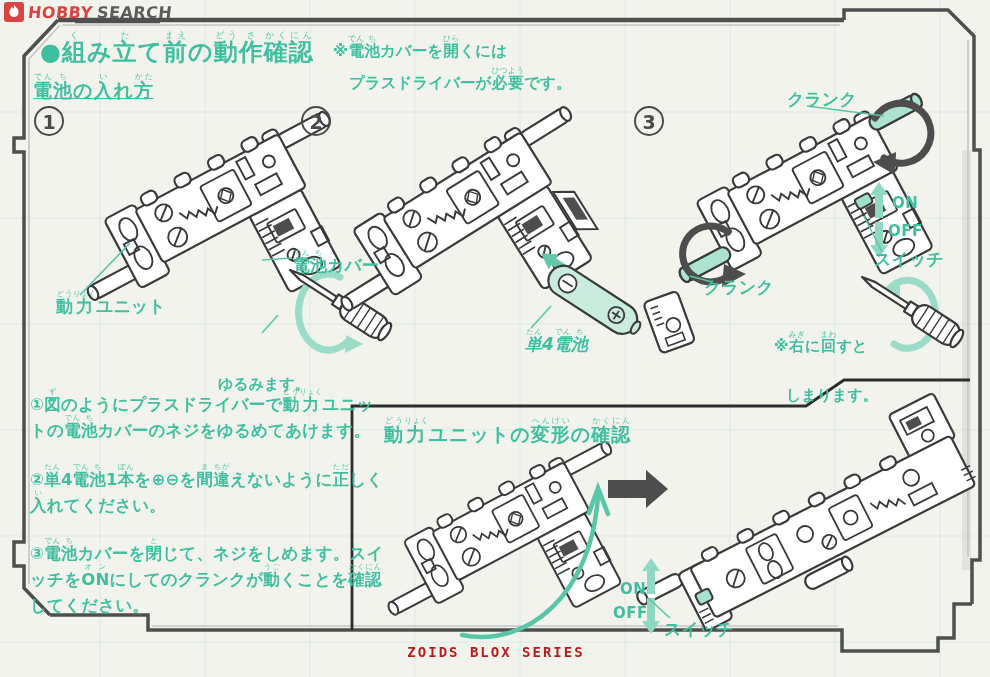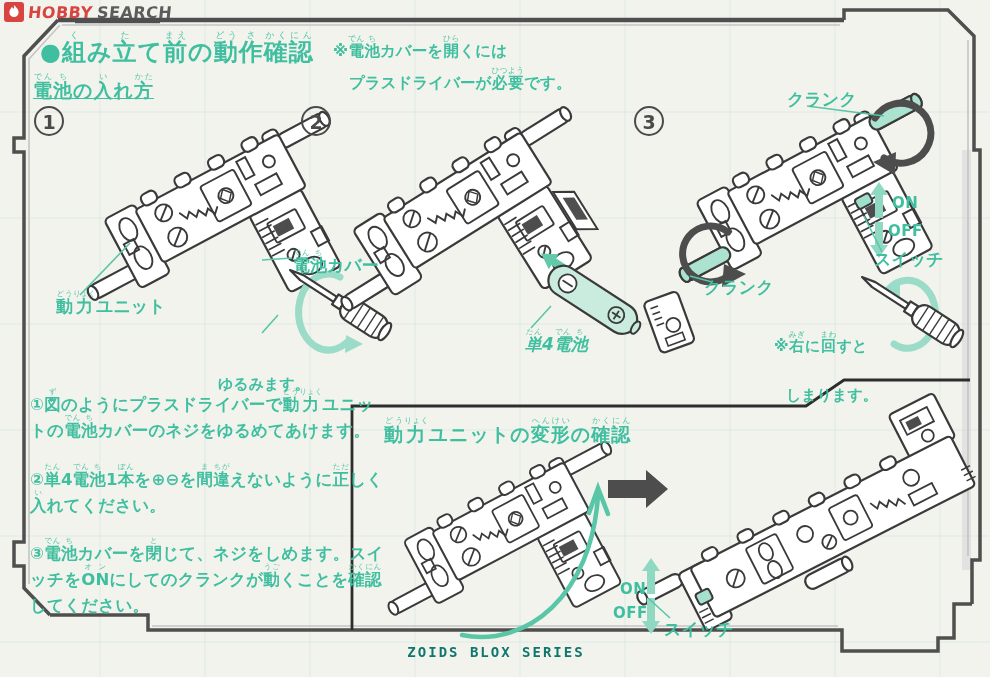--- a/index.html
+++ b/index.html
@@ -34,21 +34,21 @@
   .smallnote{font-size:15px;font-weight:bold;line-height:25px;white-space:nowrap;z-index:5;}
   .smallnote .l2{margin-left:12px;margin-top:24px;}
   .onoff{font-size:15px;font-weight:bold;letter-spacing:.5px;z-index:5;}
   
   .instructions{left:30px;top:388px;width:360px;z-index:4;}
   .instructions p{margin:0 0 19px 0;font-size:16.5px;font-weight:bold;line-height:25.5px;letter-spacing:.2px;}
   .instructions rt{font-size:7.5px;}
   .boxtitle{left:360px;top:416px;font-size:19px;font-weight:bold;letter-spacing:1px;white-space:nowrap;z-index:4;margin-left:24px;}
   .boxtitle rt{font-size:8px;}
   .footer{left:398px;top:644px;width:196px;text-align:center;font-size:14px;font-weight:bold;
-    letter-spacing:2px;color:#0f766e;font-family:"DejaVu Sans Mono","Liberation Mono",monospace;z-index:4;}
+    letter-spacing:2px;color:#b91c1c;font-family:"DejaVu Sans Mono","Liberation Mono",monospace;z-index:4;}
   svg.layer{position:absolute;z-index:3;}
   svg#frame{left:0;top:0;z-index:1;}
 </style>
 </head>
 <body>
 
 <svg width="0" height="0" style="position:absolute" aria-hidden="true">
 <defs>
   <g id="unitA">
     <g stroke="#3a3a3a" stroke-width="2.2" fill="#ffffff" stroke-linejoin="round" stroke-linecap="round">

